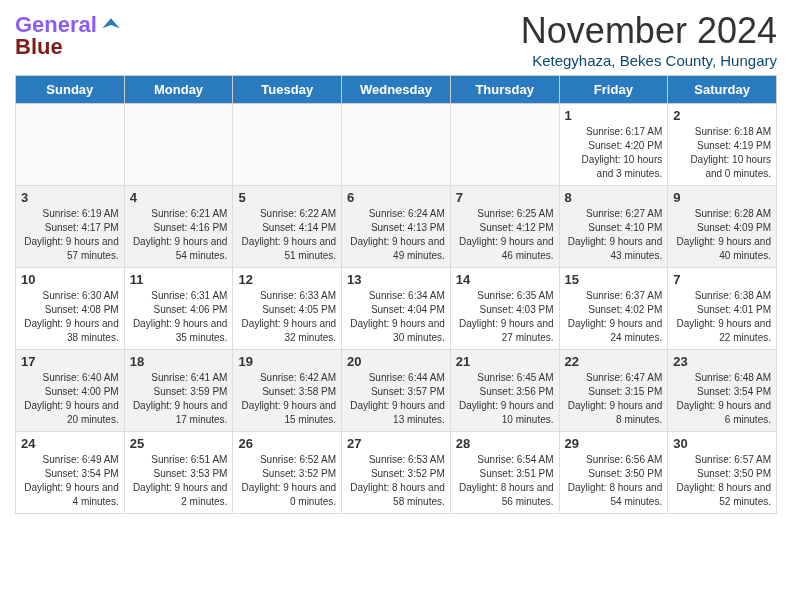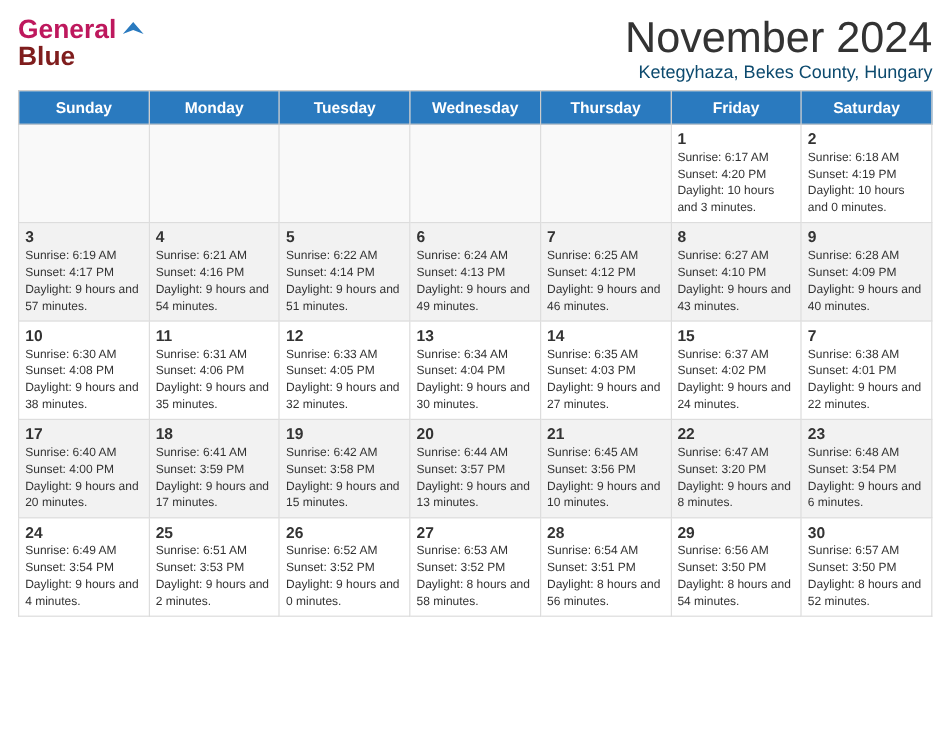--- a/index.html
+++ b/index.html
@@ -20,21 +20,21 @@
       display: flex;
       flex-direction: column;
       align-items: flex-start;
       margin-top: 4px;
     }
     .logo-text {
       font-size: 22px;
       font-weight: bold;
       line-height: 1;
     }
-    .logo-general { color: #be185d; }
+    .logo-general { color: #8b5cf6; }
     .logo-blue { color: #7f1d1d; }
     .logo-bird {
       width: 20px;
       height: 20px;
       margin-left: 4px;
     }
     .logo-top-row {
       display: flex;
       align-items: center;
     }
@@ -81,20 +81,21 @@
       font-size: 13px;
       font-weight: bold;
       color: #333;
       display: block;
       margin-bottom: 2px;
     }
     .day-info {
       font-size: 10px;
       line-height: 1.4;
       color: #333;
+      text-align: right;
     }
     .empty-cell {
       background: #f9f9f9;
     }
   </style>
 </head>
 <body>
 
 <div class="header-area">
   <div class="logo">
@@ -280,21 +281,21 @@
         <td>
           <span class="day-number">21</span>
           <div class="day-info">Sunrise: 6:45 AM
 Sunset: 3:56 PM
 Daylight: 9 hours
 and 10 minutes.</div>
         </td>
         <td>
           <span class="day-number">22</span>
           <div class="day-info">Sunrise: 6:47 AM
-Sunset: 3:20 PM
+Sunset: 3:15 PM
 Daylight: 9 hours
 and 8 minutes.</div>
         </td>
         <td>
           <span class="day-number">23</span>
           <div class="day-info">Sunrise: 6:48 AM
 Sunset: 3:54 PM
 Daylight: 9 hours
 and 6 minutes.</div>
         </td>

